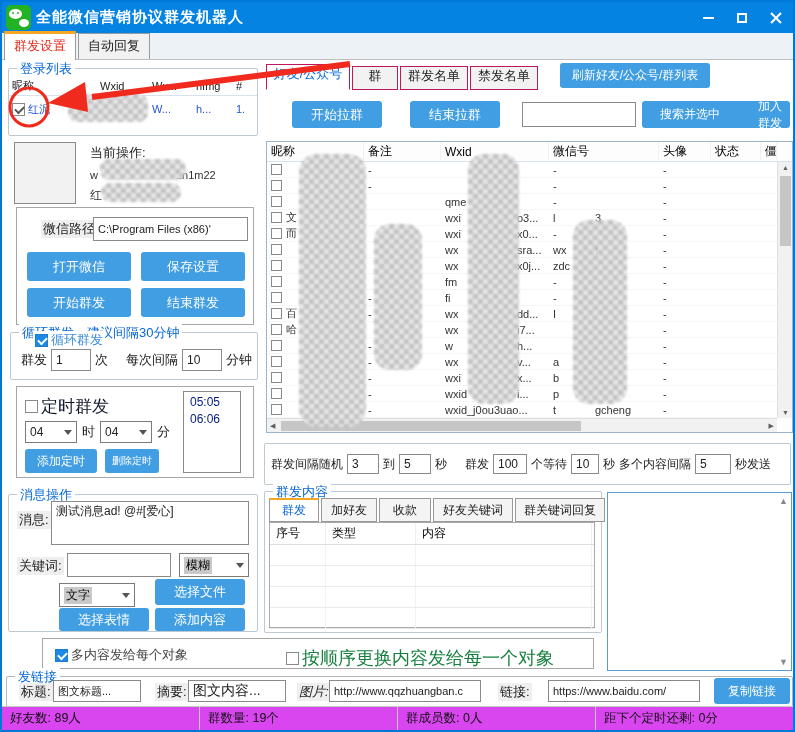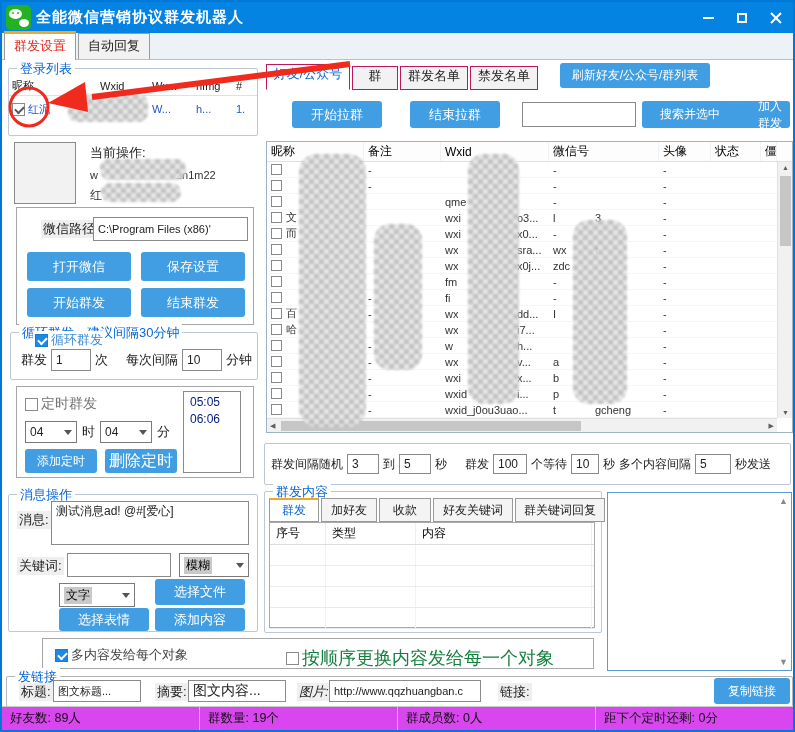--- a/index.html
+++ b/index.html
@@ -179,36 +179,36 @@
       <span>次</span>
       <span style="margin-left:14px;">每次间隔</span>
       <input class="inp" style="width: 40px; height: 22px;" value="10">
       <span>分钟</span>
     </div>
   </div>
 
   <div class="graybox" style="left:14px;top:384px;width:238px;height:92px;">
     <div style="position:absolute;left:8px;top:8px;display:flex;align-items:center;gap:3px;">
       <span class="cbx"></span>
-      <span style="font-size:14px;color:#737373;">定时群发</span>
+      <span style="font-size:17px;color:#0f172a;">定时群发</span>
     </div>
     <div style="position:absolute;left:8px;top:34px;display:flex;align-items:center;gap:5px;font-size:13px;color:#222;">
       <span class="sel" style="width:52px;height:22px;">
           <span>04</span>
           <span class="car"></span>
         </span>
       <span>时</span>
       <span class="sel" style="width:52px;height:22px;">
           <span>04</span>
           <span class="car"></span>
         </span>
       <span>分</span>
     </div>
     <div class="btn" style="position:absolute;left:8px;top:62px;width:72px;height:24px;font-size:12px;">添加定时</div>
-    <div class="btn" style="position:absolute;left:88px;top:62px;width:72px;height:24px;font-size:16px;">删除定时</div>
+    <div class="btn" style="position:absolute;left:88px;top:62px;width:54px;height:24px;font-size:10px;">删除定时</div>
     <div class="timer-list" style="left:166px;top:4px;width:58px;height:82px;">
         <div>05:05</div>
         <div>06:06</div>
       </div>
   </div>
 
   <div class="groupbox" style="left:6px;top:492px;width:250px;height:138px;">
     <span class="glabel">消息操作</span>
     <span class="lab labg" style="position:absolute;left:8px;top:16px;">消息:</span>
     <textarea class="inp" style="position: absolute; left: 42px; top: 6px; width: 198px; height: 44px; resize: none; font-size: 12px;">测试消息ad! @#[爱心]</textarea>
@@ -552,20 +552,21 @@
 
   <div class="groupbox" style="left:4px;top:674px;width:787px;height:31px;border-color:#B5B5B5;">
     <span class="glabel">发链接</span>
     <span class="lab labg" style="position:absolute;left:12px;top:6px;">标题:</span>
     <input class="inp" style="position: absolute; left: 46px; top: 3px; width: 88px; height: 22px; font-size: 11px;" value="图文标题...">
     <span class="lab labg" style="position:absolute;left:148px;top:6px;">摘要:</span>
     <input class="inp" style="position: absolute; left: 181px; top: 3px; width: 98px; height: 22px; font-size: 14px;" value="图文内容...">
     <span class="lab labg" style="position:absolute;left:290px;top:6px;font-style:italic;">图片:</span>
     <input class="inp" style="position: absolute; left: 322px; top: 3px; width: 152px; height: 22px; font-size: 11px;" value="http://www.qqzhuangban.c">
     <span class="lab labg" style="position:absolute;left:491px;top:6px;">链接:</span>
+    <input class="inp" style="position: absolute; left: 541px; top: 3px; width: 152px; height: 22px; font-size: 11px;" value="https://www.baidu.com/">
     <div class="btn" style="position:absolute;left:707px;top:1px;width:76px;height:26px;font-size:12px;">复制链接</div>
   </div>
 
   <div class="statusbar">
     <div class="sseg">好友数: 89人</div>
     <div class="sseg">群数量: 19个</div>
     <div class="sseg">群成员数: 0人</div>
     <div class="sseg">距下个定时还剩: 0分</div>
   </div>
 

